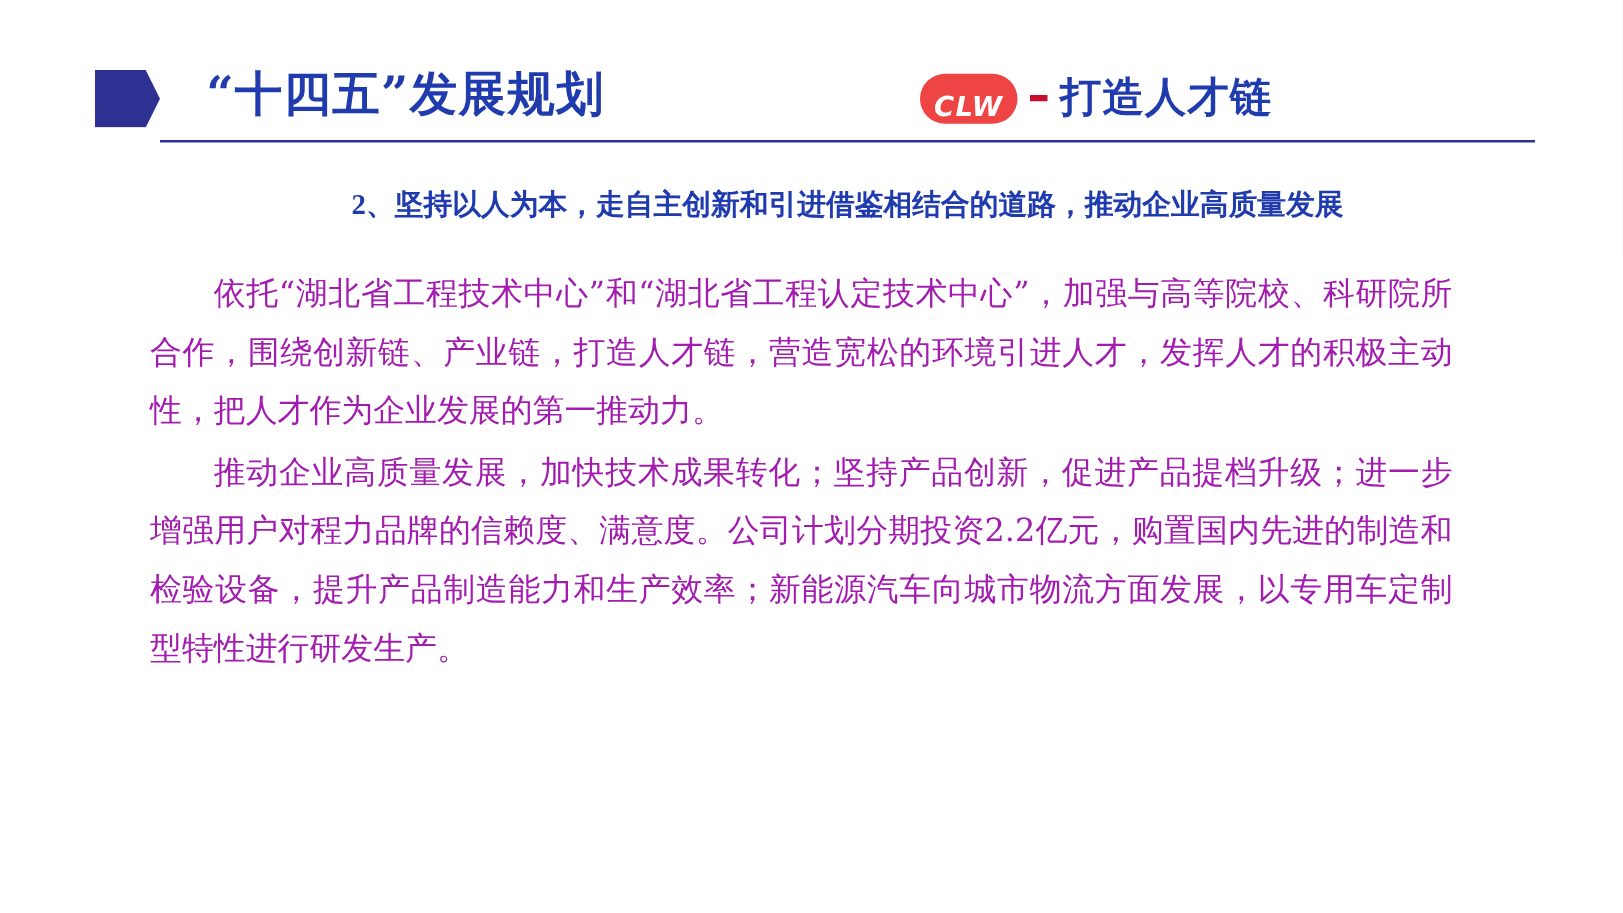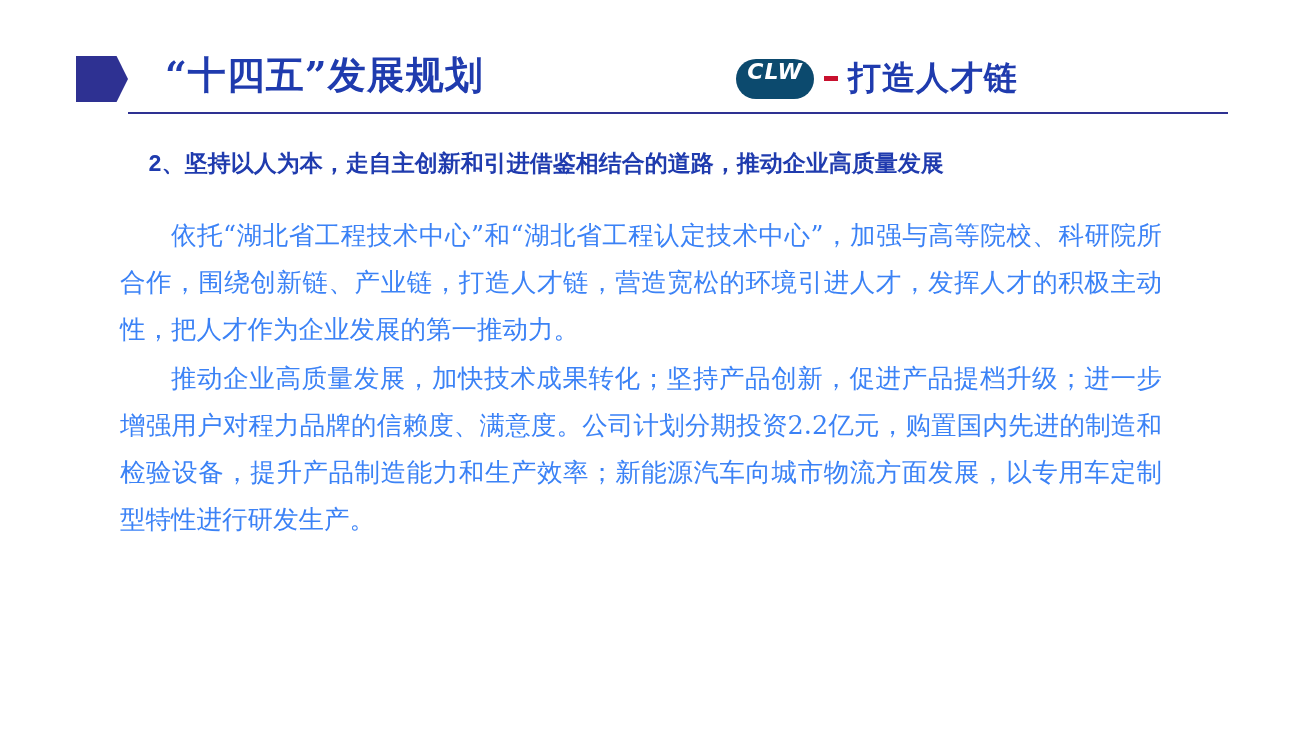--- a/index.html
+++ b/index.html
@@ -61,23 +61,23 @@
     top: 56px;
     display: flex;
     align-items: center;
     gap: 10px;
   }
   .logo-badge {
     position: relative;
     width: 78px;
     height: 40px;
     border-radius: 20px;
-    background: #0c4a6e;
+    background: #ef4444;
     display: flex;
-    align-items: flex-start;
+    align-items: flex-end;
     justify-content: center;
   }
   .logo-badge span {
     font-family: "DejaVu Sans", sans-serif;
     font-style: italic;
     font-weight: bold;
     font-size: 22px;
     color: #ffffff;
     letter-spacing: 1px;
   }
@@ -93,36 +93,37 @@
     color: #1f3bae;
     letter-spacing: 1px;
     white-space: nowrap;
   }
   
   .subtitle {
     position: absolute;
     left: 148px;
     top: 148px;
     width: 1060px;
-    font-family: Liberation Mono, monospace;
+    font-family: Liberation Serif, serif;
     font-weight: bold;
     font-size: 23px;
     color: #1f3bae;
     white-space: nowrap;
+    text-align: center;
   }
   .content {
     position: absolute;
     left: 120px;
     top: 212px;
     width: 1045px;
   }
   .para {
     font-family: "DejaVu Serif", "Liberation Serif", serif;
     font-size: 25.5px;
-    color: #3b82f6;
+    color: #a21caf;
     line-height: 47px;
     text-align: justify;
     text-indent: 2em;
     margin: 0 3px 2px 0;
   }
 </style>
 </head>
 <body>
 
 <div class="slide">

